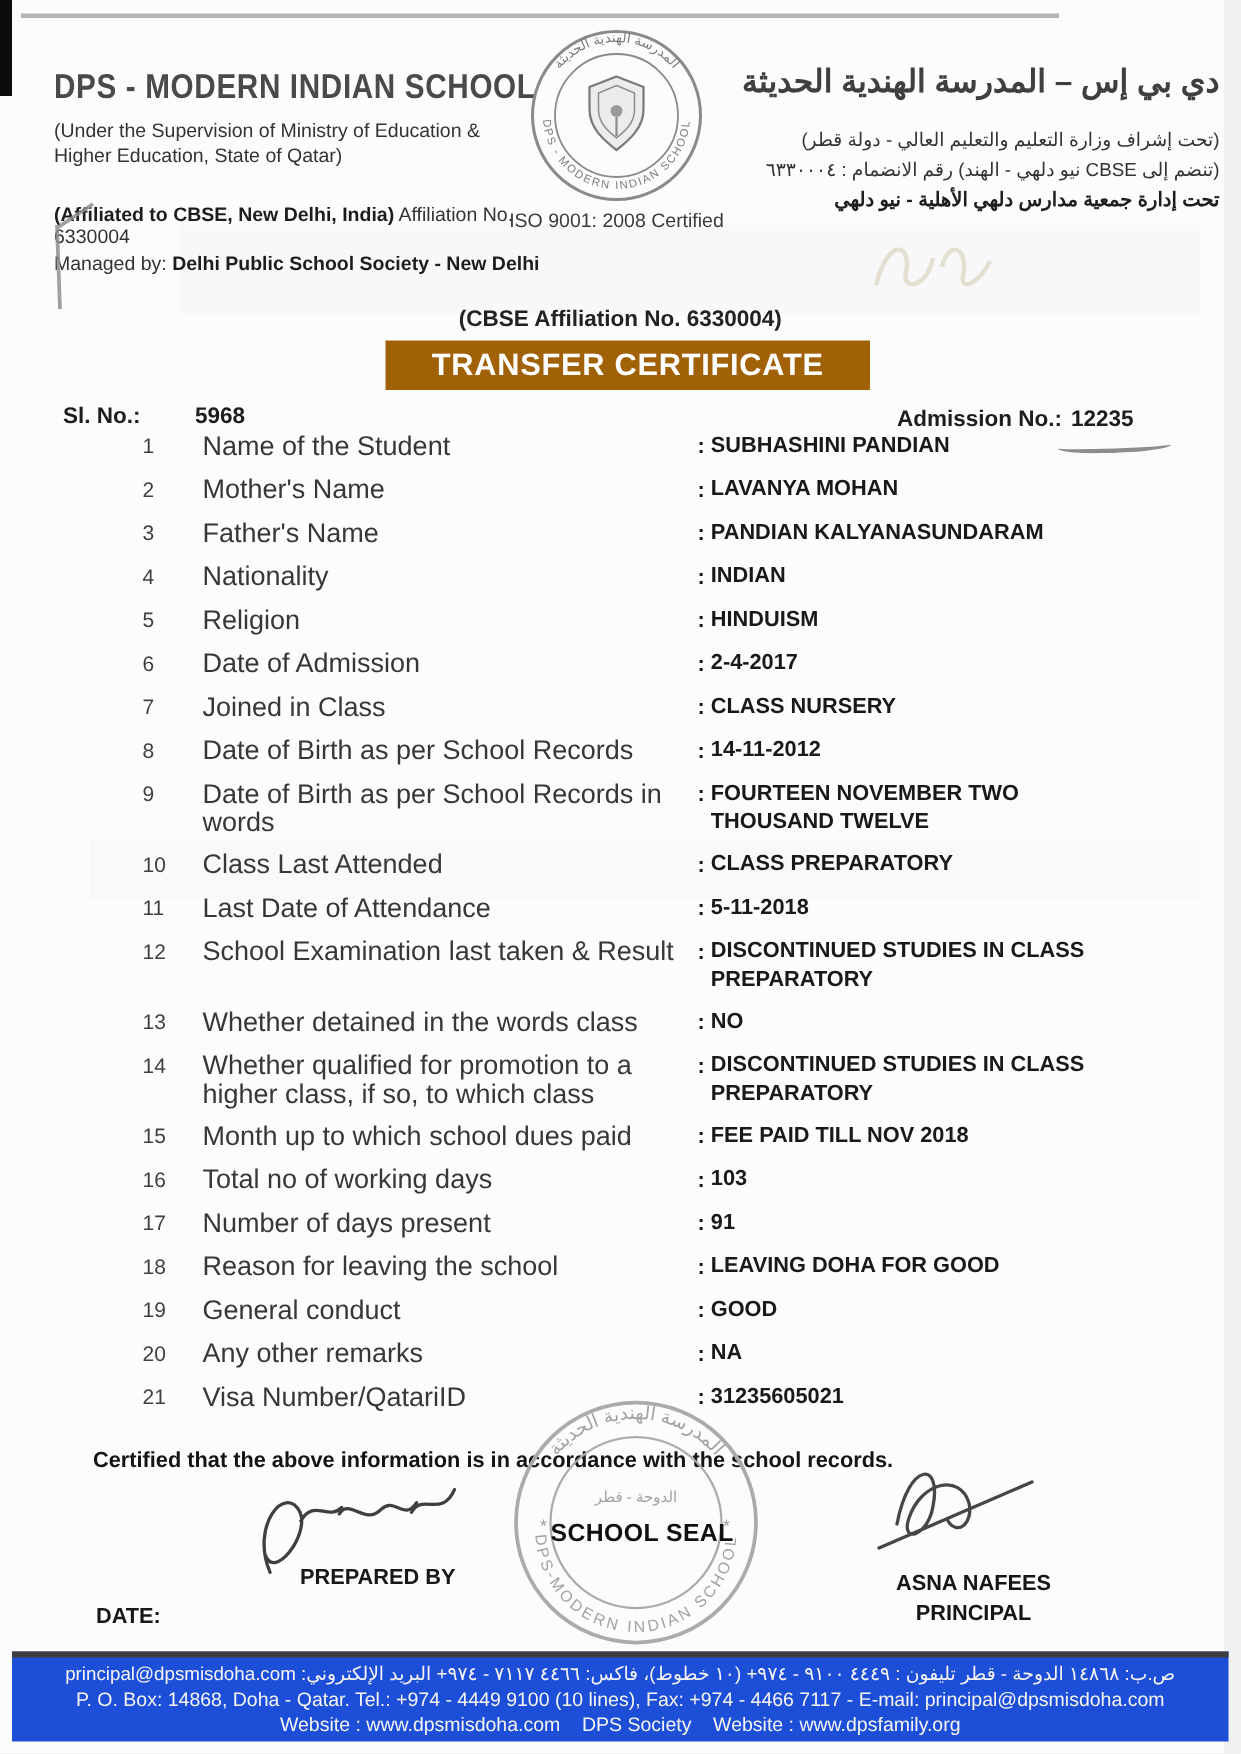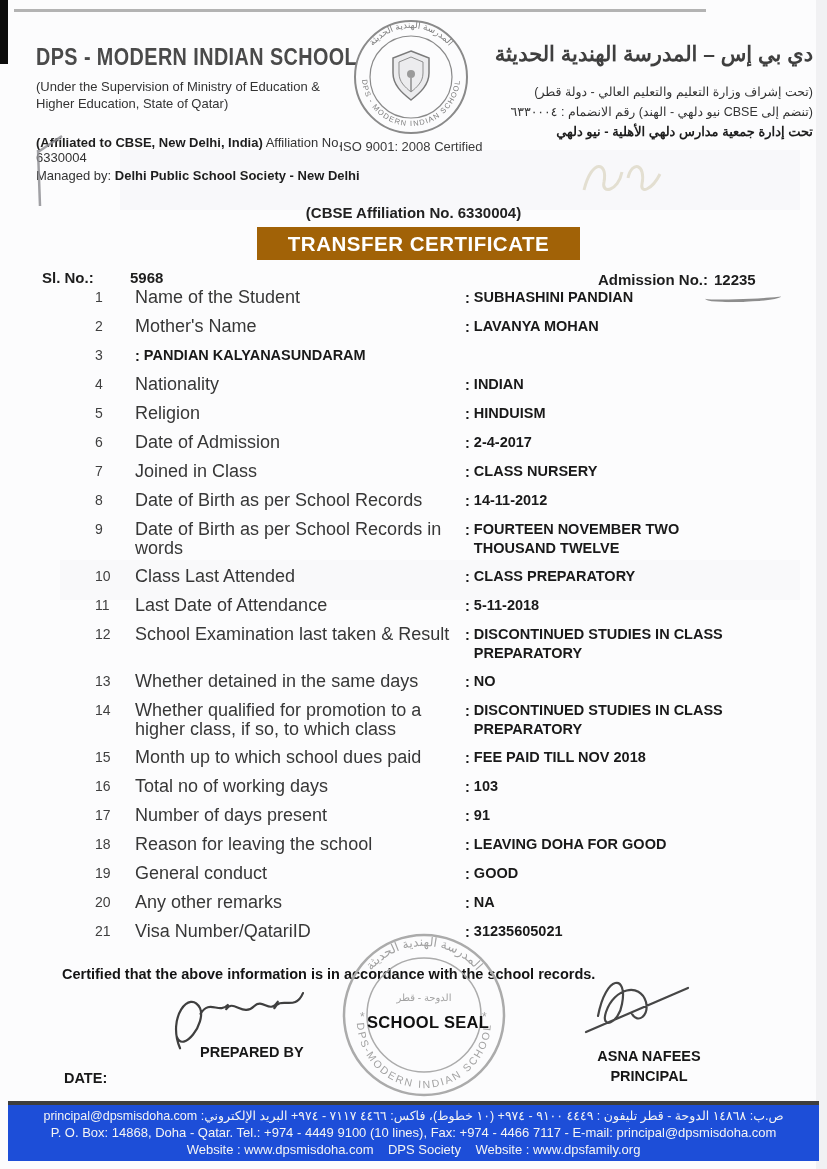--- a/index.html
+++ b/index.html
@@ -159,20 +159,21 @@
     </div>
 
     <div class="frow">
       <div class="fnum">2</div>
       <div class="flabel">Mother's Name</div>
       <div class="fval-cell"><span class="fcolon">: </span><span class="fvalue">LAVANYA MOHAN</span></div>
     </div>
 
     <div class="frow">
       <div class="fnum">3</div>
+      <div class="flabel">Father's Name</div>
       <div class="fval-cell"><span class="fcolon">: </span><span class="fvalue">PANDIAN KALYANASUNDARAM</span></div>
     </div>
 
     <div class="frow">
       <div class="fnum">4</div>
       <div class="flabel">Nationality</div>
       <div class="fval-cell"><span class="fcolon">: </span><span class="fvalue">INDIAN</span></div>
     </div>
 
     <div class="frow">
@@ -218,21 +219,21 @@
     </div>
 
     <div class="frow">
       <div class="fnum">12</div>
       <div class="flabel">School Examination last taken &amp; Result</div>
       <div class="fval-cell"><span class="fcolon">: </span><span class="fvalue">DISCONTINUED STUDIES IN CLASS PREPARATORY</span></div>
     </div>
 
     <div class="frow">
       <div class="fnum">13</div>
-      <div class="flabel">Whether detained in the same days</div>
+      <div class="flabel">Whether detained in the words class</div>
       <div class="fval-cell"><span class="fcolon">: </span><span class="fvalue">NO</span></div>
     </div>
 
     <div class="frow">
       <div class="fnum">14</div>
       <div class="flabel">Whether qualified for promotion to a higher class, if so, to which class</div>
       <div class="fval-cell"><span class="fcolon">: </span><span class="fvalue">DISCONTINUED STUDIES IN CLASS PREPARATORY</span></div>
     </div>
 
     <div class="frow">

